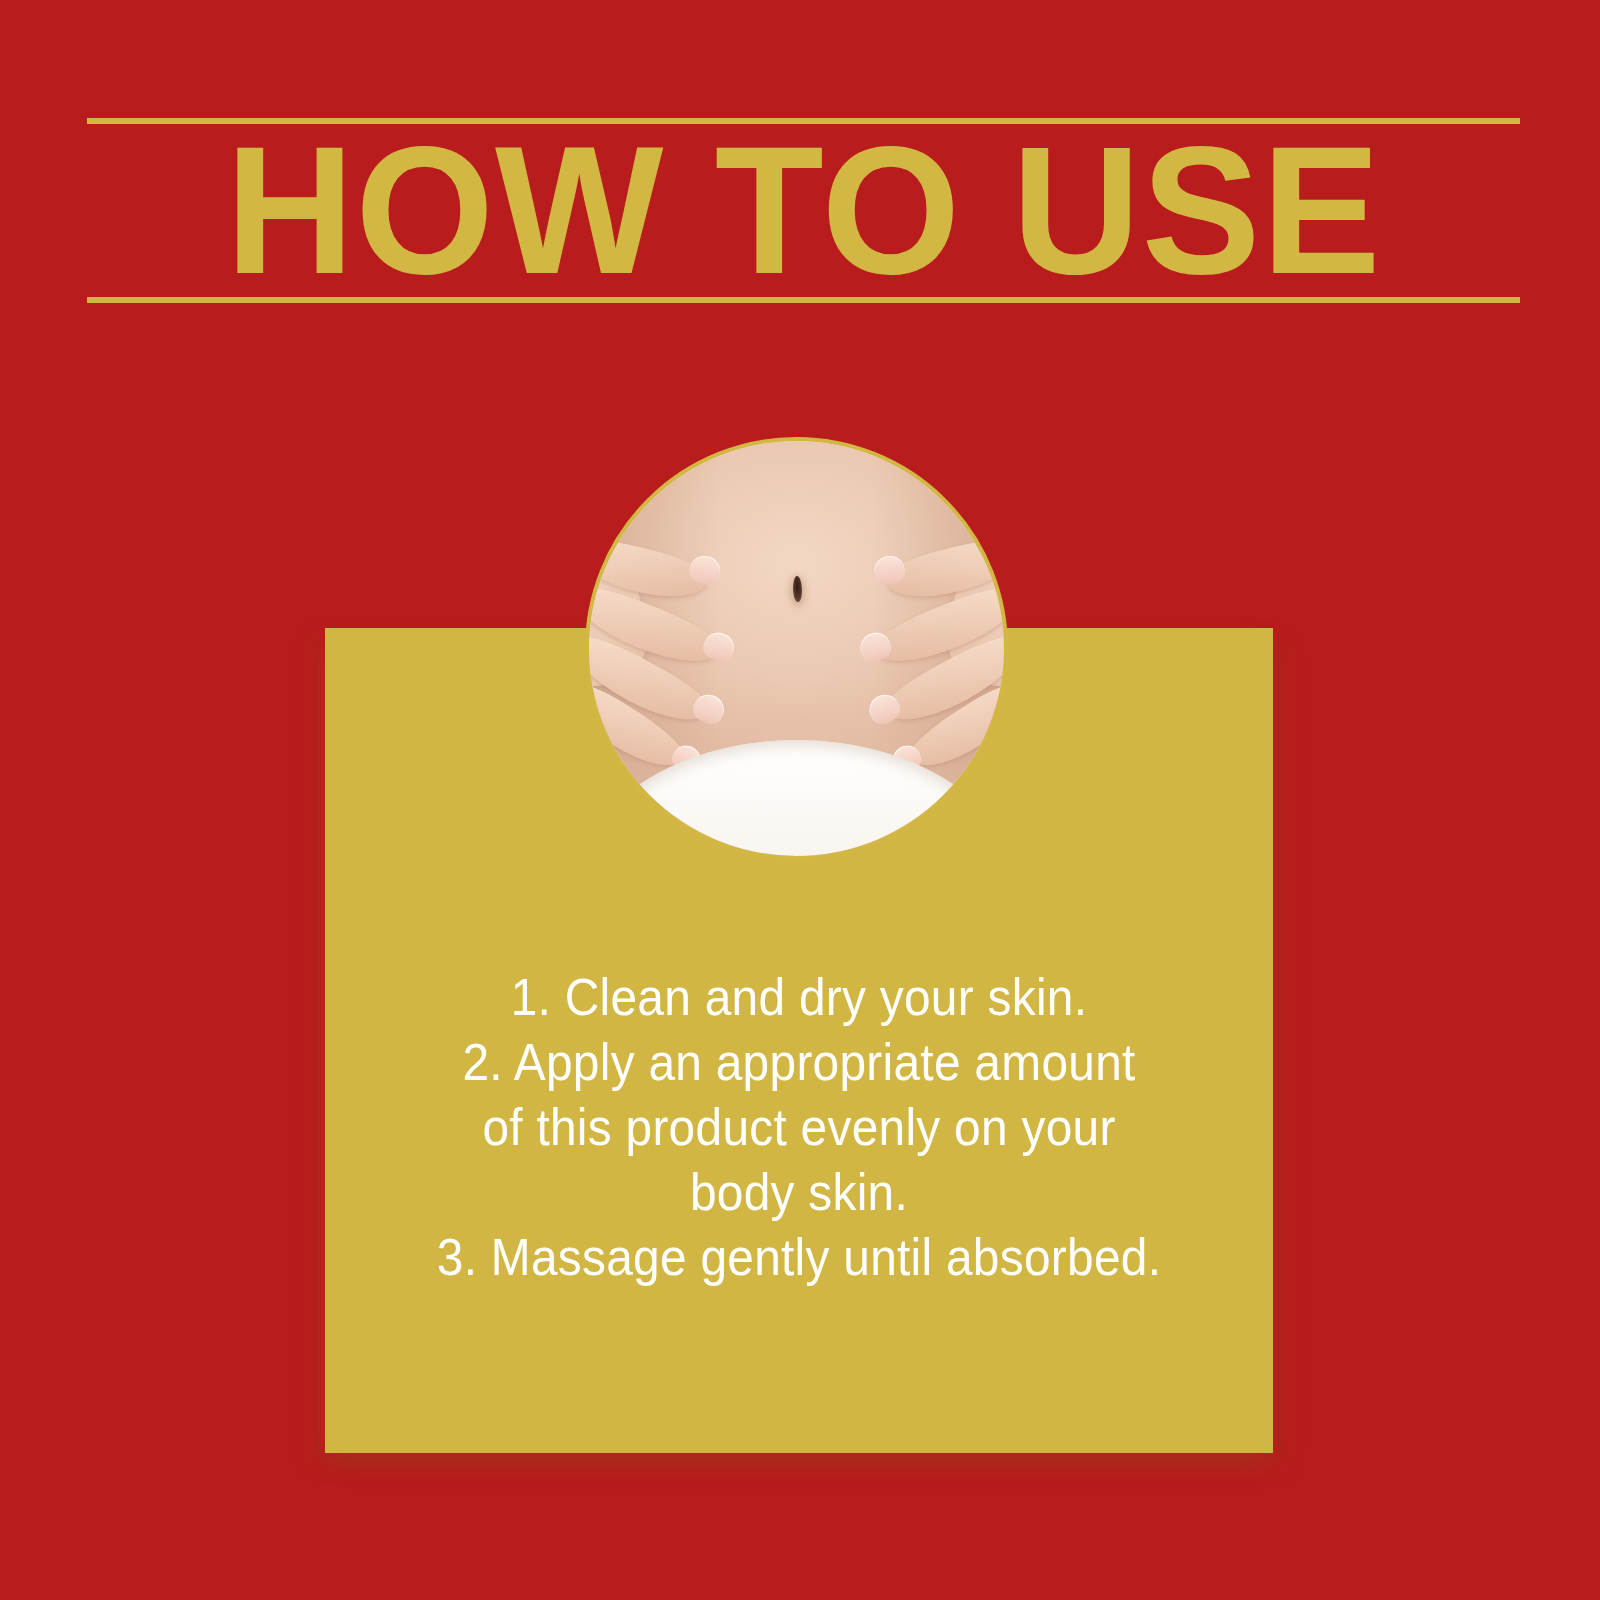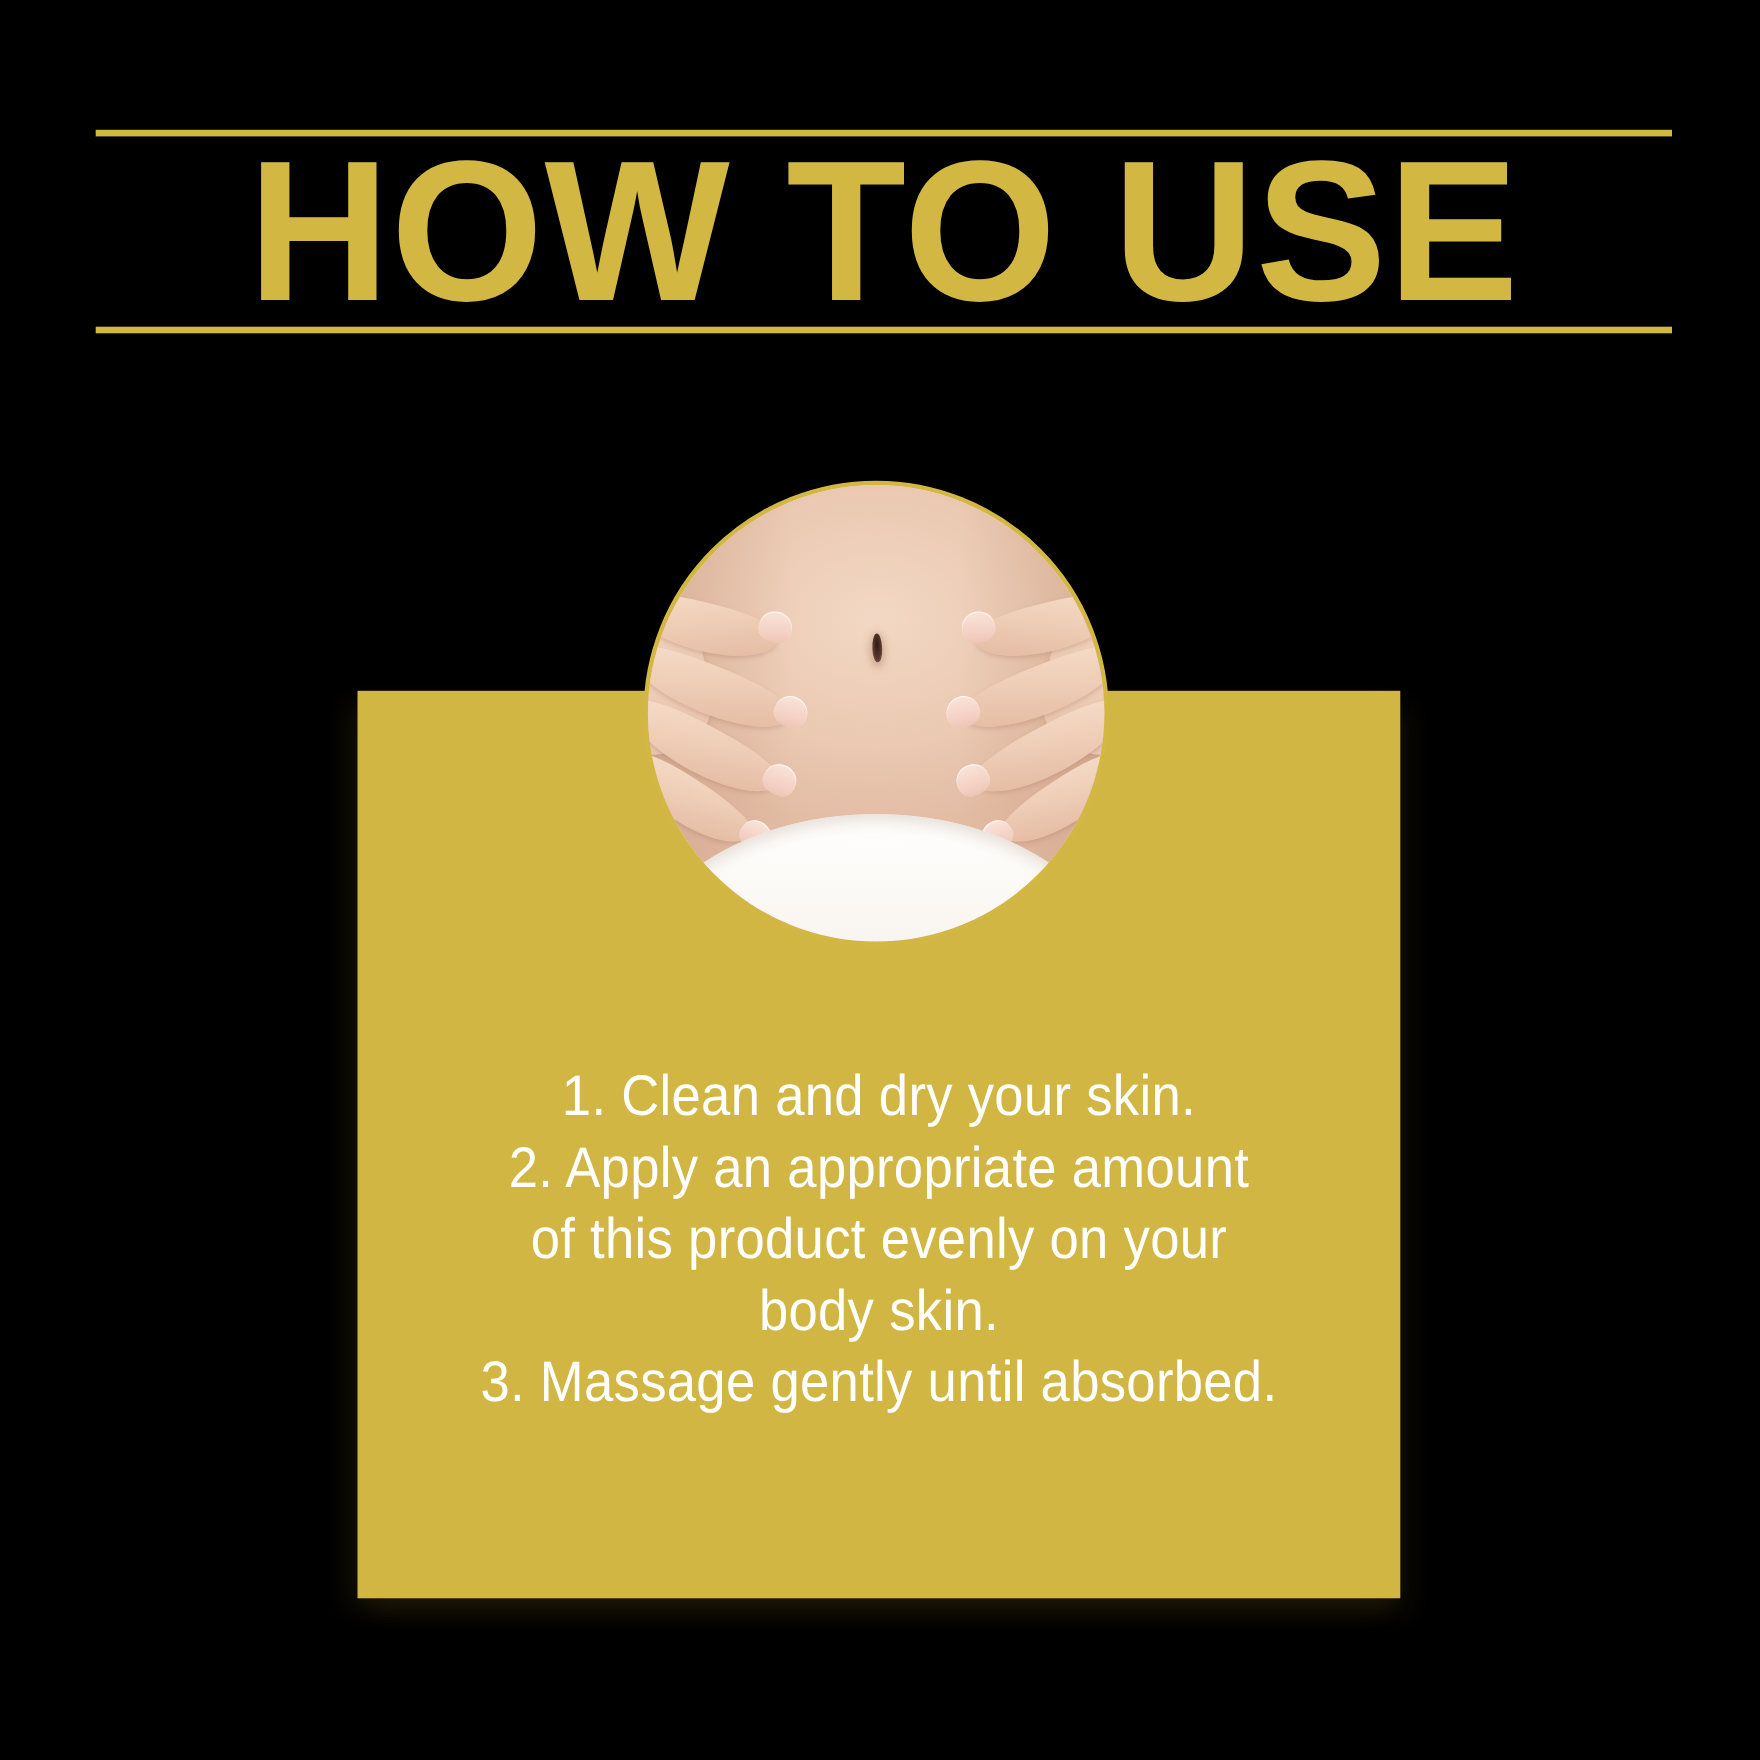--- a/index.html
+++ b/index.html
@@ -12,21 +12,21 @@
     height: 1600px;
     background: #FCF2CC;
     font-family: "Liberation Sans", sans-serif;
     overflow: hidden;
   }
 
   #poster {
     position: relative;
     width: 1600px;
     height: 1600px;
-    background: #000000;
+    background: #b91c1c;
     overflow: hidden;
   }
 
   
   .header-block {
     position: absolute;
     left: 87px;
     top: 118px;
     width: 1433px;
     height: 185px;

